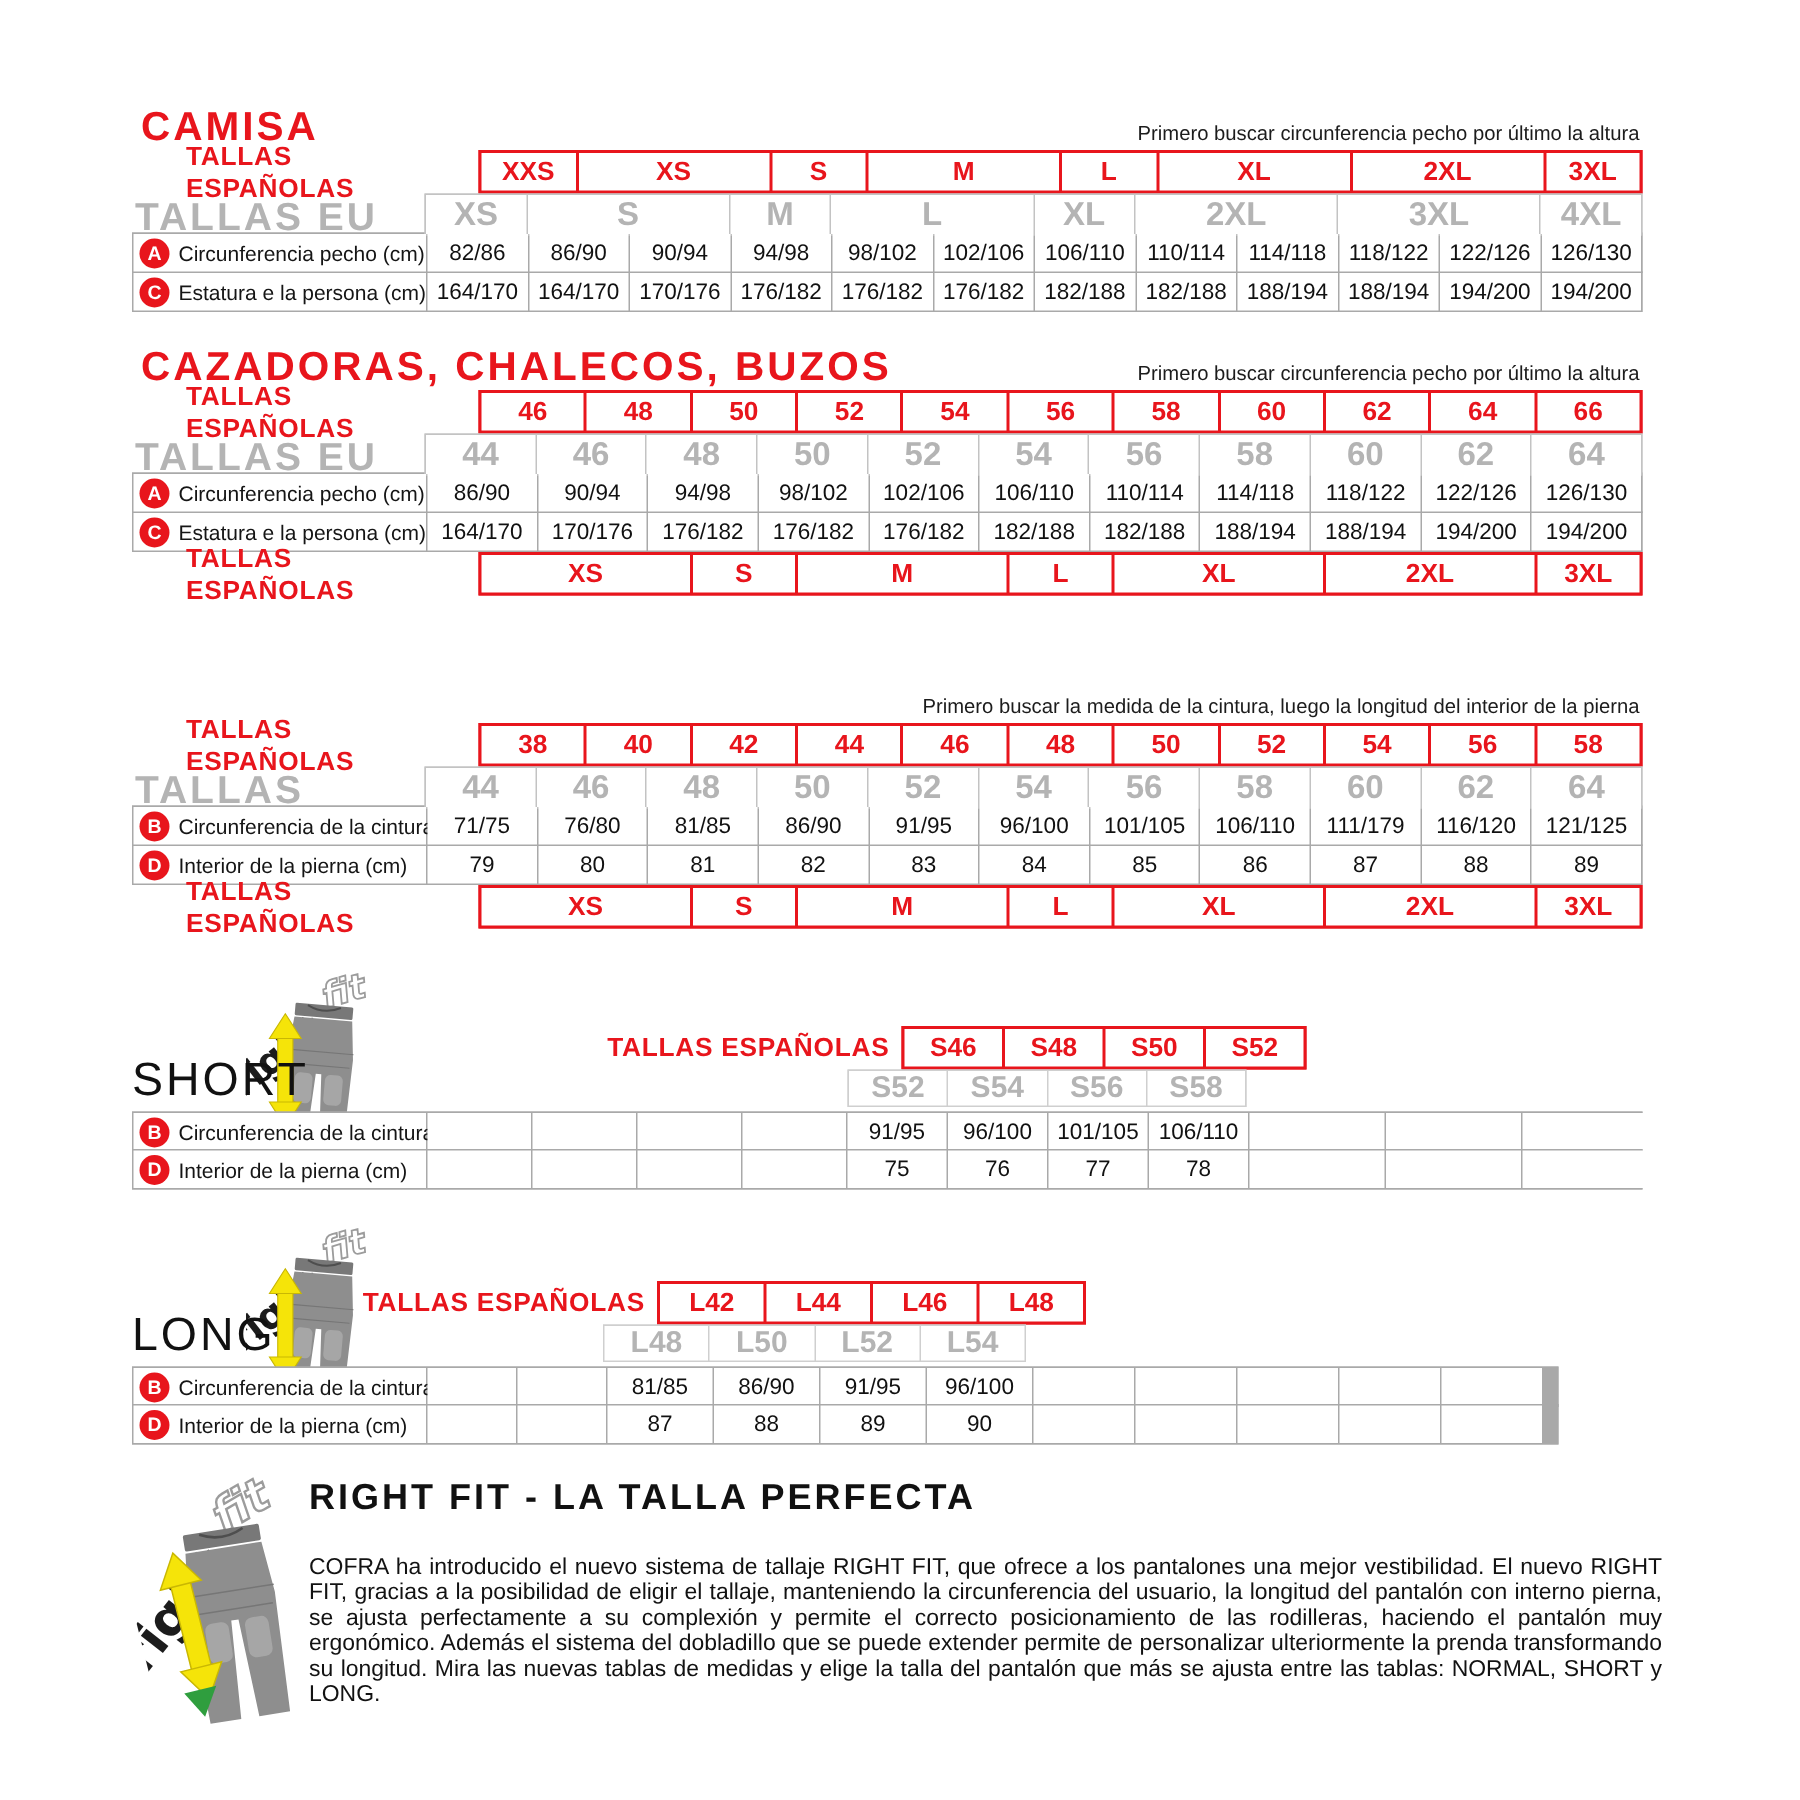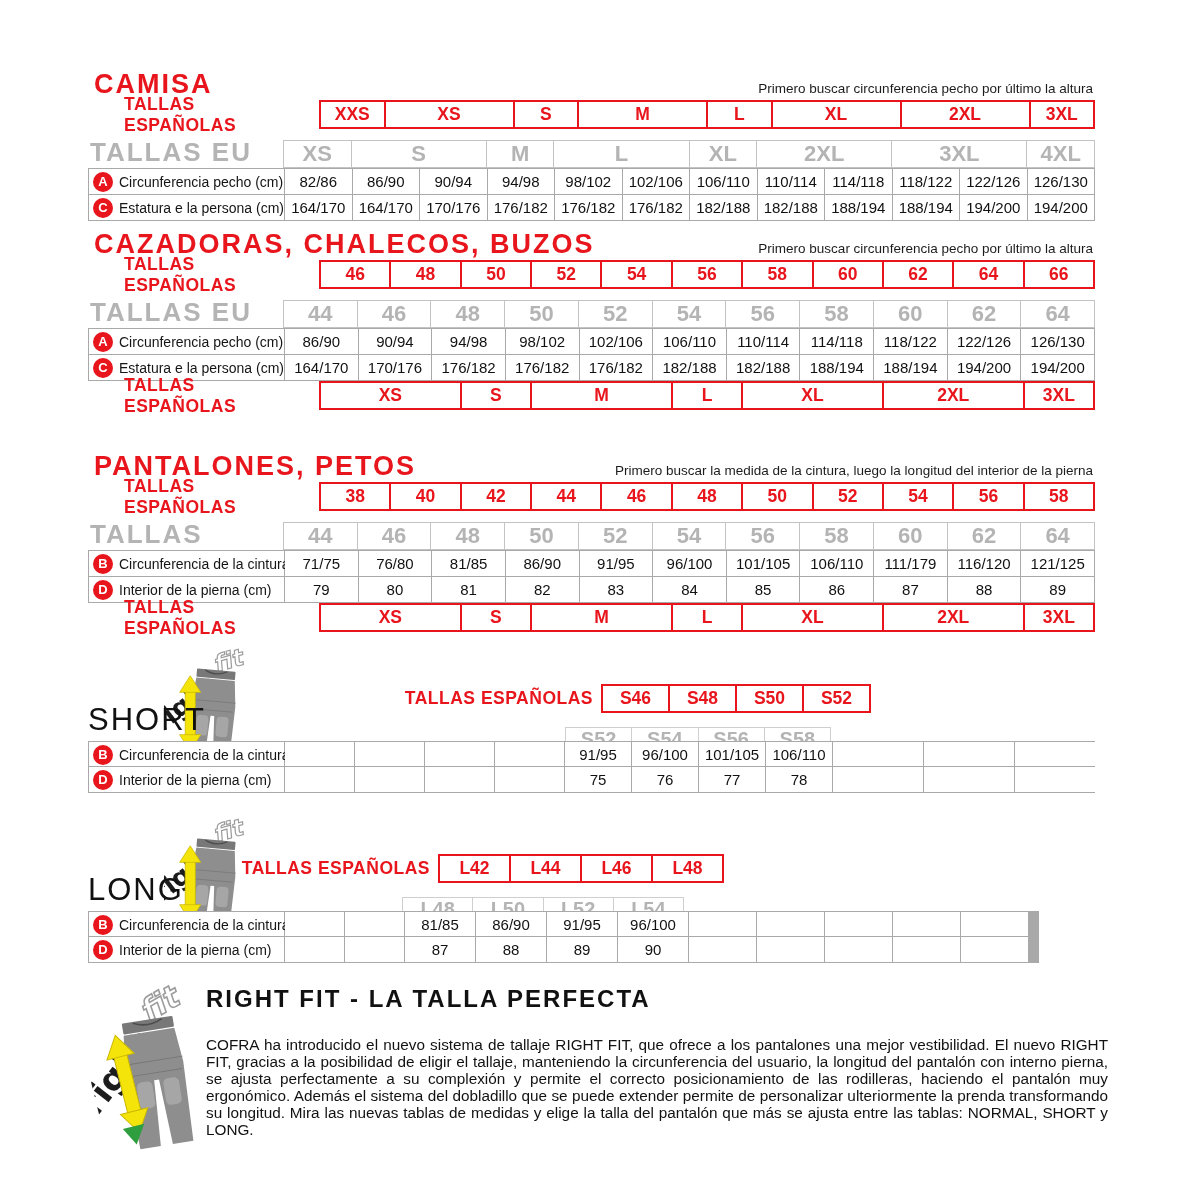--- a/index.html
+++ b/index.html
@@ -17,21 +17,21 @@
   
   .hrow{display:flex;align-items:stretch;height:29px;margin-left:36px;}
   .eslab{width:195px;flex:0 0 auto;display:flex;align-items:center;justify-content:flex-end;
          padding-right:8px;box-sizing:border-box;color:var(--red);
          font-weight:bold;font-size:17.5px;letter-spacing:.5px;}
   .redzone{flex:1;display:grid;gap:2px;background:var(--red);border:2px solid var(--red);}
   .rcell{background:#fff;color:var(--red);font-weight:bold;font-size:17.5px;
          display:flex;align-items:center;justify-content:center;}
 
   
-  .grow{display:flex;align-items:flex-end;height:39px;}
+  .grow{display:flex;align-items:flex-start;height:26px;}
   .eulab{width:195px;flex:0 0 auto;display:flex;align-items:center;color:#b4b4b4;
          font-weight:bold;font-size:26px;letter-spacing:2px;box-sizing:border-box;padding-left:2px;}
   .grayzone{flex:1;display:grid;gap:1px;background:#c3c3c3;border:1px solid #c3c3c3;}
   .gcell{background:#fff;color:#b4b4b4;font-weight:bold;font-size:22px;
          display:flex;align-items:center;justify-content:center;}
 
   
   .vrow{display:grid;gap:1px;background:#a9a9a9;border:1px solid #a9a9a9;height:27px;box-sizing:border-box;}
   .vrow+.vrow{margin-top:-1px;}
   .vrow>div{background:#fff;display:flex;align-items:center;justify-content:center;
@@ -241,21 +241,20 @@
         <div class="rcell">L</div>
         <div class="rcell" style="grid-column: span 2;">XL</div>
         <div class="rcell" style="grid-column: span 2;">2XL</div>
         <div class="rcell">3XL</div>
       </div>
   </div>
 </section>
 
 <section class="sec" style="top:448px">
   <div class="thead">
-    <h2 class="ttl">PANTALONES, PETOS</h2>
     <div class="note">Primero buscar la medida de la cintura, luego la longitud del interior de la pierna</div>
   </div>
   <div class="hrow">
     <div class="eslab">TALLAS ESPAÑOLAS</div>
     <div class="redzone rz-11">
         <div class="rcell">38</div>
         <div class="rcell">40</div>
         <div class="rcell">42</div>
         <div class="rcell">44</div>
         <div class="rcell">46</div>

